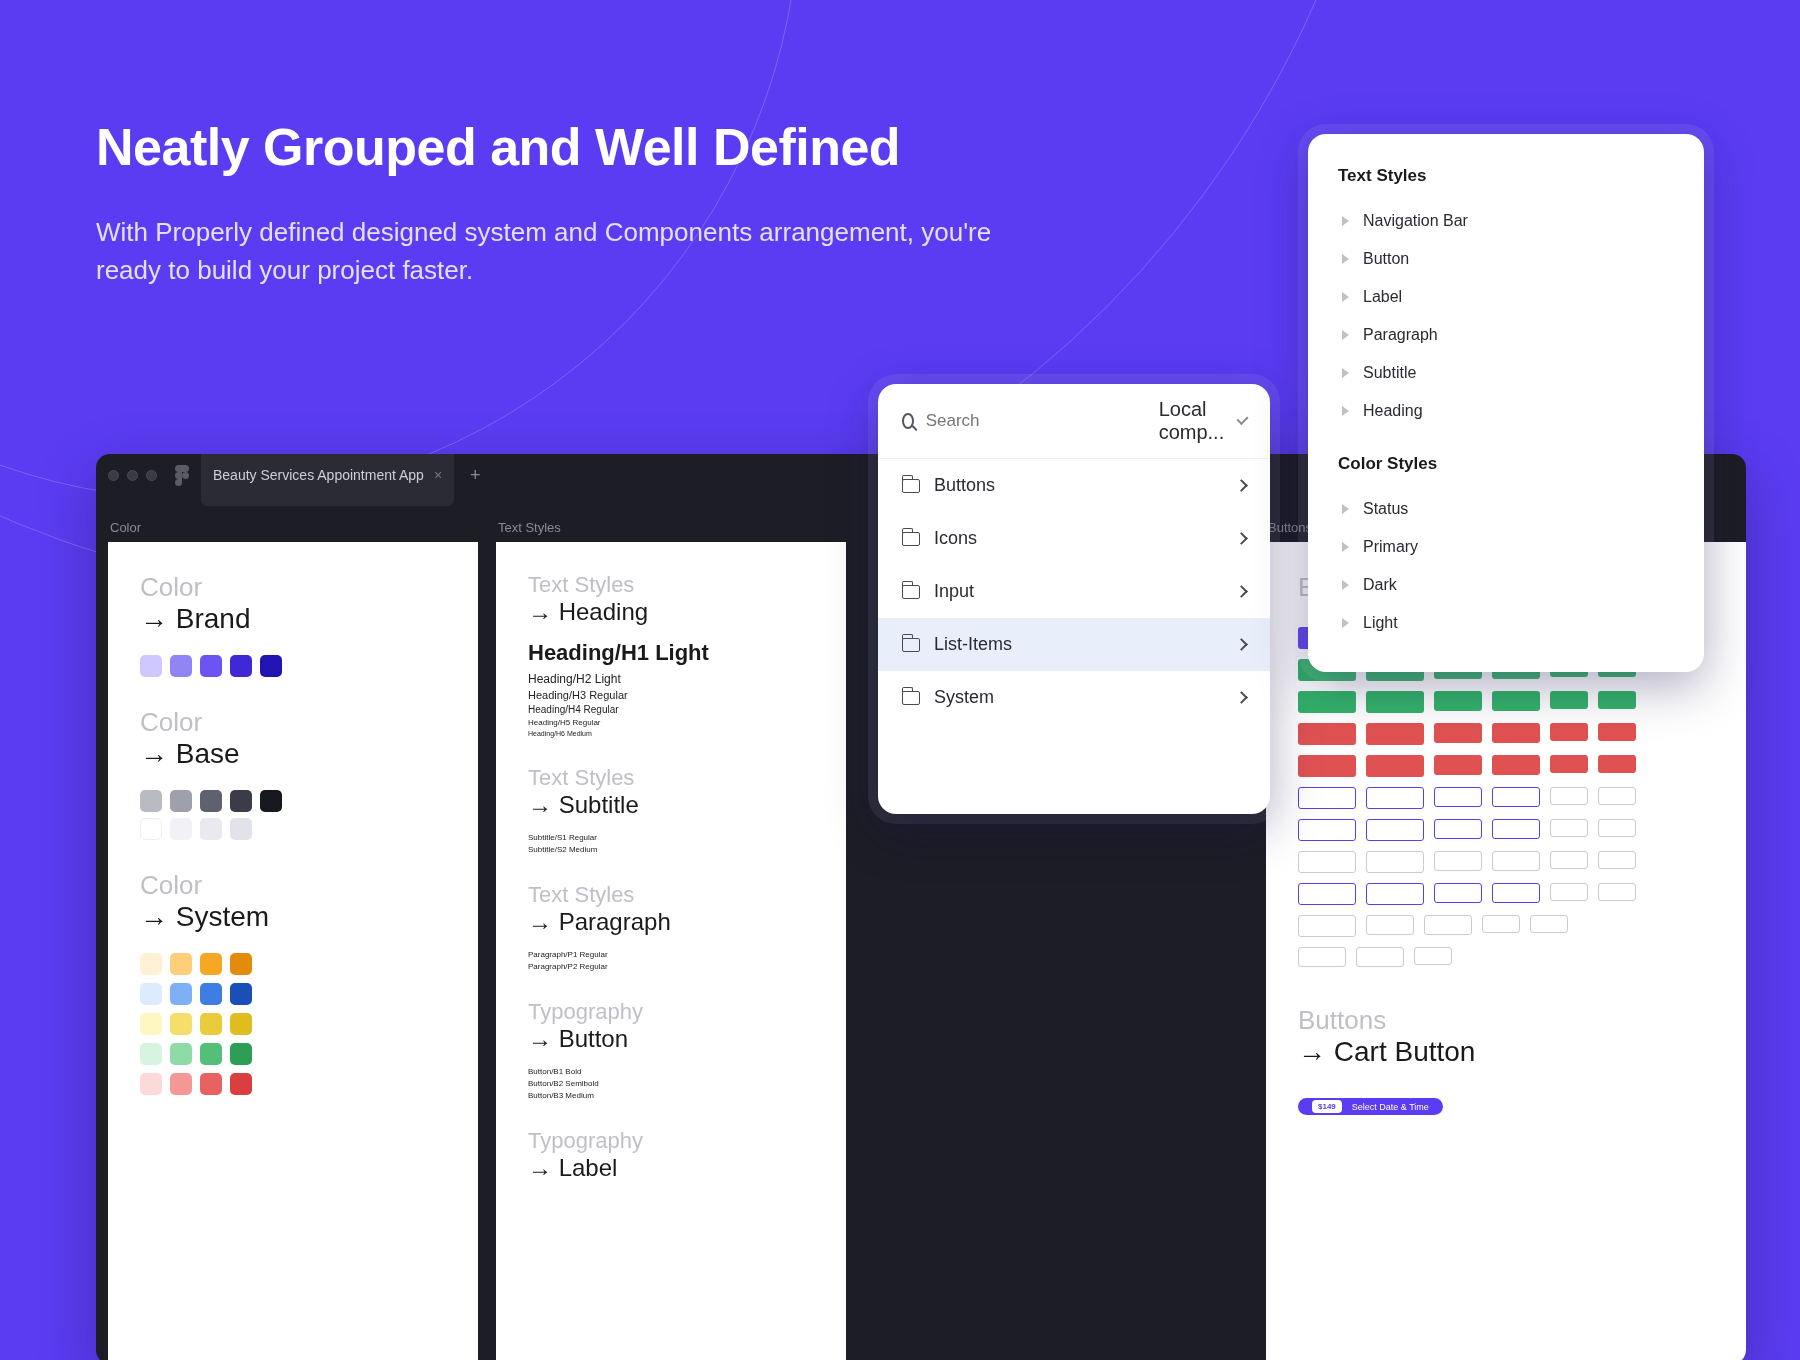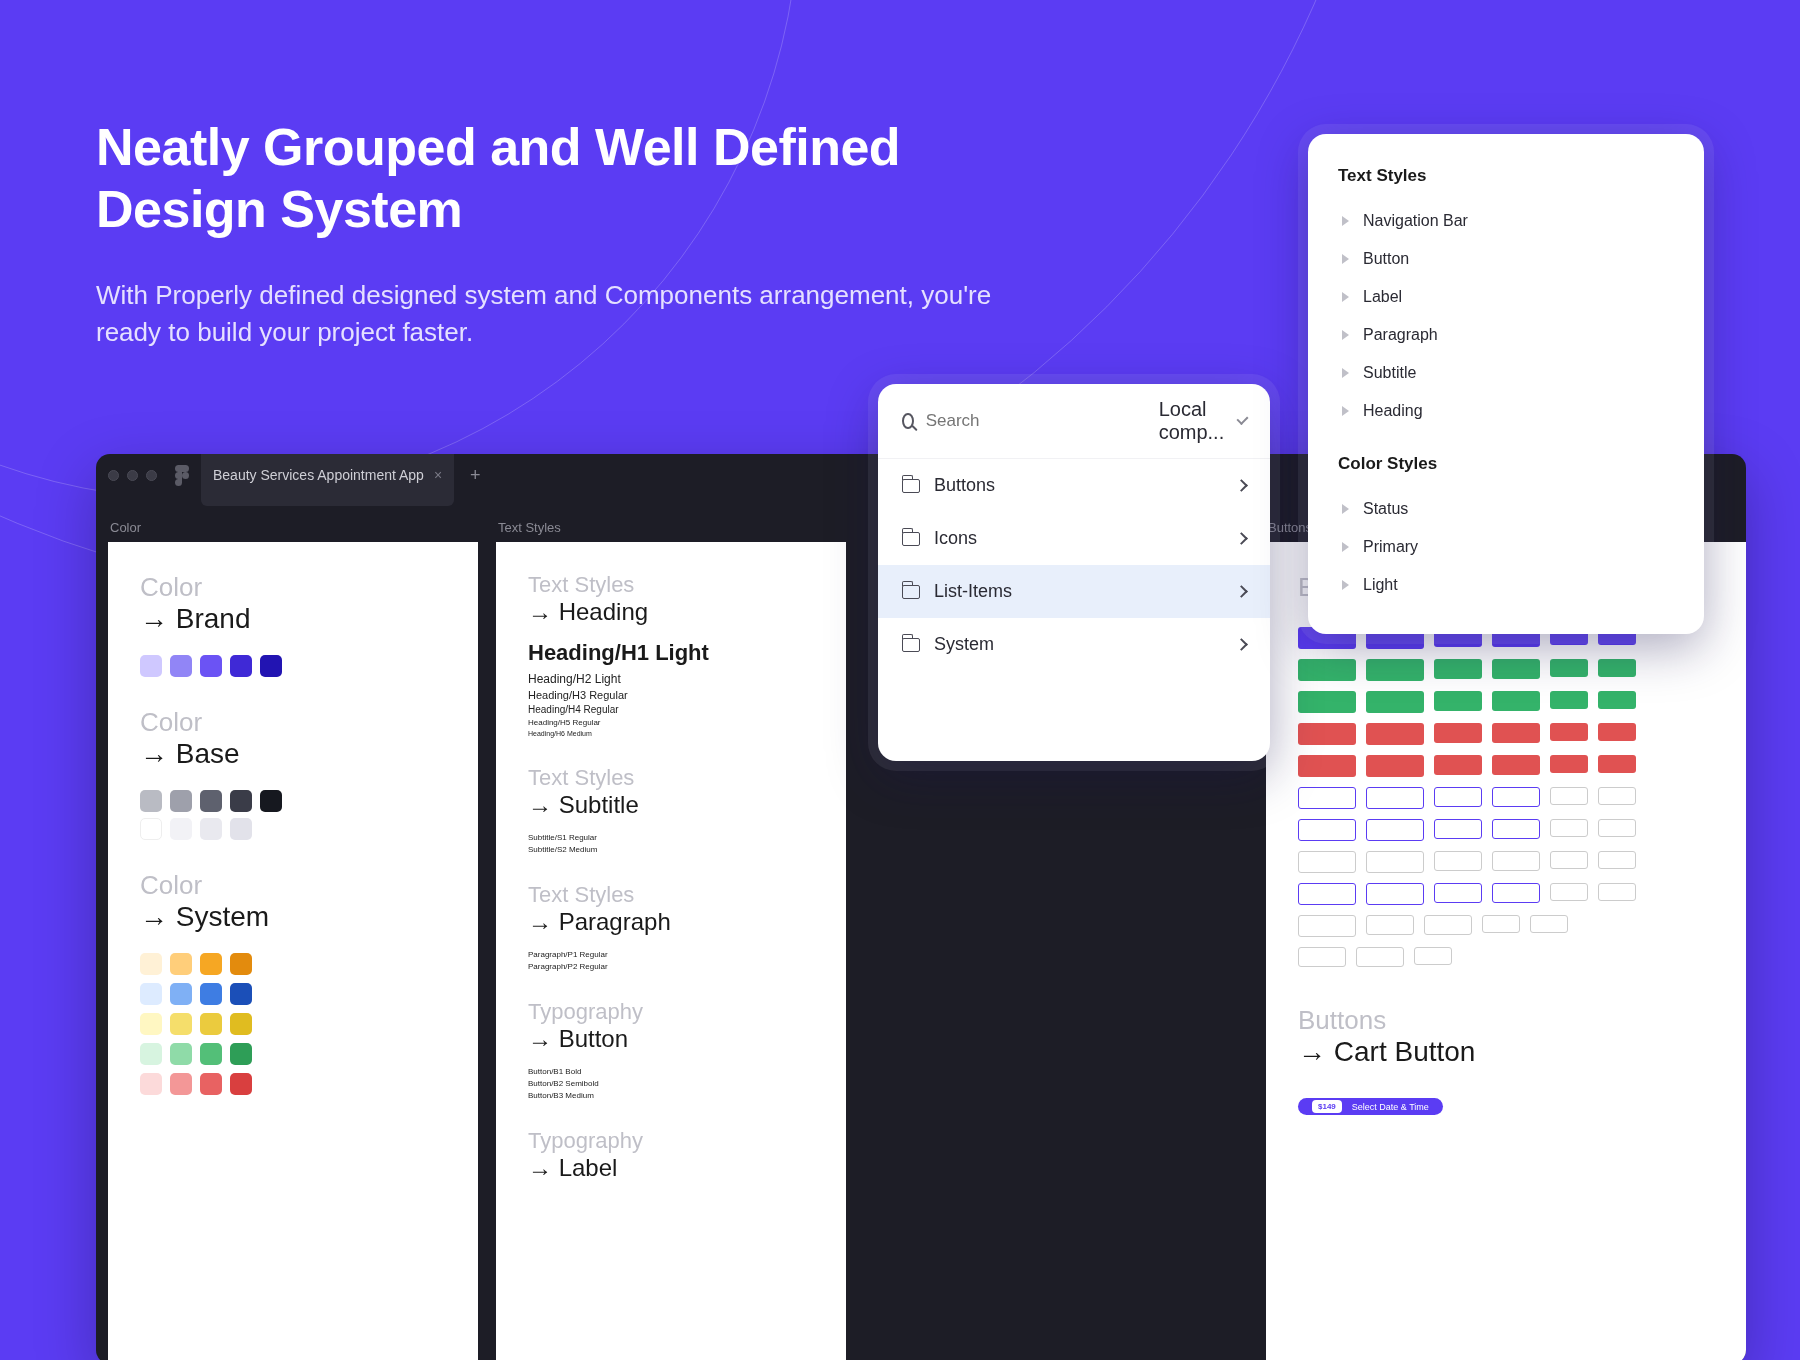--- a/index.html
+++ b/index.html
@@ -211,21 +211,20 @@
 </style>
 </head>
 <body>
 
 <div class="decor-circle circ1"></div>
 <div class="decor-circle circ2"></div>
 
 <div class="hero">
   <h1>
     <span>Neatly Grouped and Well Defined</span><br>
-    <span>Design System</span>
   </h1>
   <p>With Properly defined designed system and Components arrangement, you're ready to build your project faster.</p>
 </div>
 
 <div class="shell">
   <div class="shell-toolbar">
     <div class="traffic">
       <div class="dot"></div>
       <div class="dot"></div>
       <div class="dot"></div>
@@ -465,20 +464,27 @@
         </div>
         <div class="chev-right"></div>
       </div>
       <div class="swap-item">
         <div class="swap-left">
           <div class="folder-icon"></div>
           <span>Icons</span>
         </div>
         <div class="chev-right"></div>
       </div>
+      <div class="swap-item">
+        <div class="swap-left">
+          <div class="folder-icon"></div>
+          <span>Input</span>
+        </div>
+        <div class="chev-right"></div>
+      </div>
       <div class="swap-item selected">
         <div class="swap-left">
           <div class="folder-icon"></div>
           <span>List-Items</span>
         </div>
         <div class="chev-right"></div>
       </div>
       <div class="swap-item">
         <div class="swap-left">
           <div class="folder-icon"></div>
@@ -523,16 +529,20 @@
       <div class="style-item">
         <span class="tri"></span>
         <span>Status</span>
       </div>
       <div class="style-item">
         <span class="tri"></span>
         <span>Primary</span>
       </div>
       <div class="style-item">
         <span class="tri"></span>
+        <span>Dark</span>
+      </div>
+      <div class="style-item">
+        <span class="tri"></span>
         <span>Light</span>
       </div>
     </div>
 </div>
 
 </body></html>

